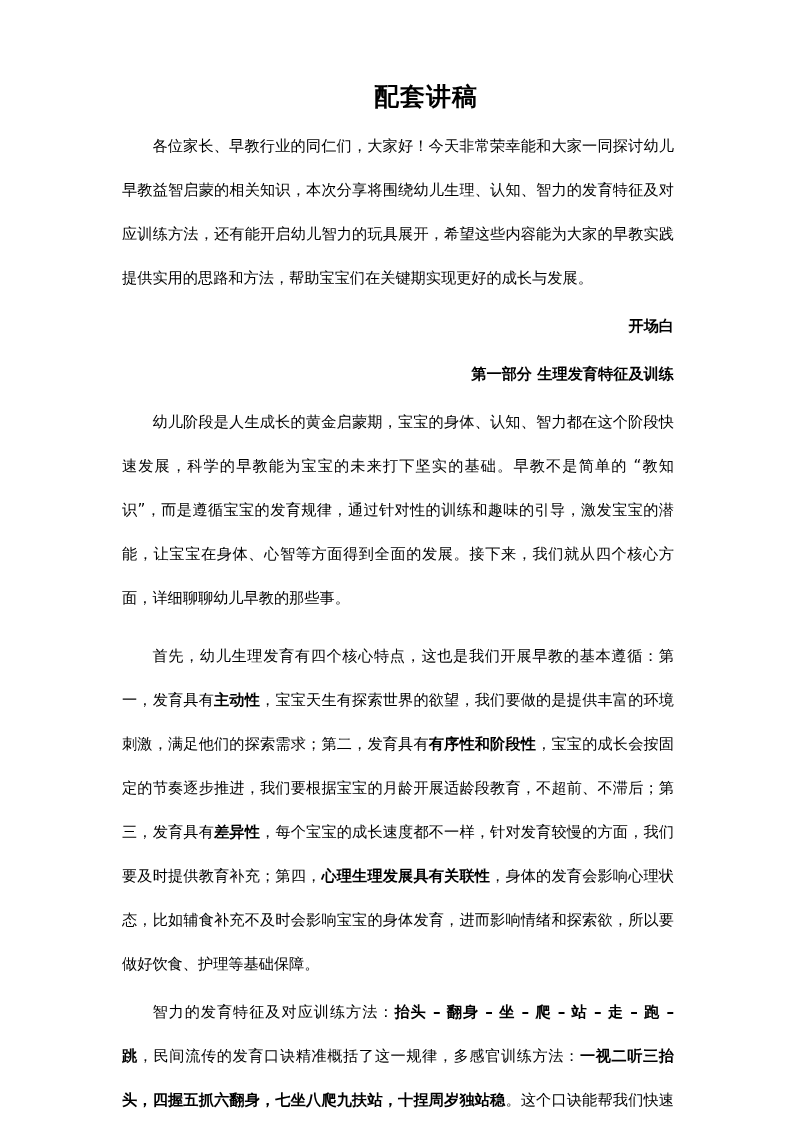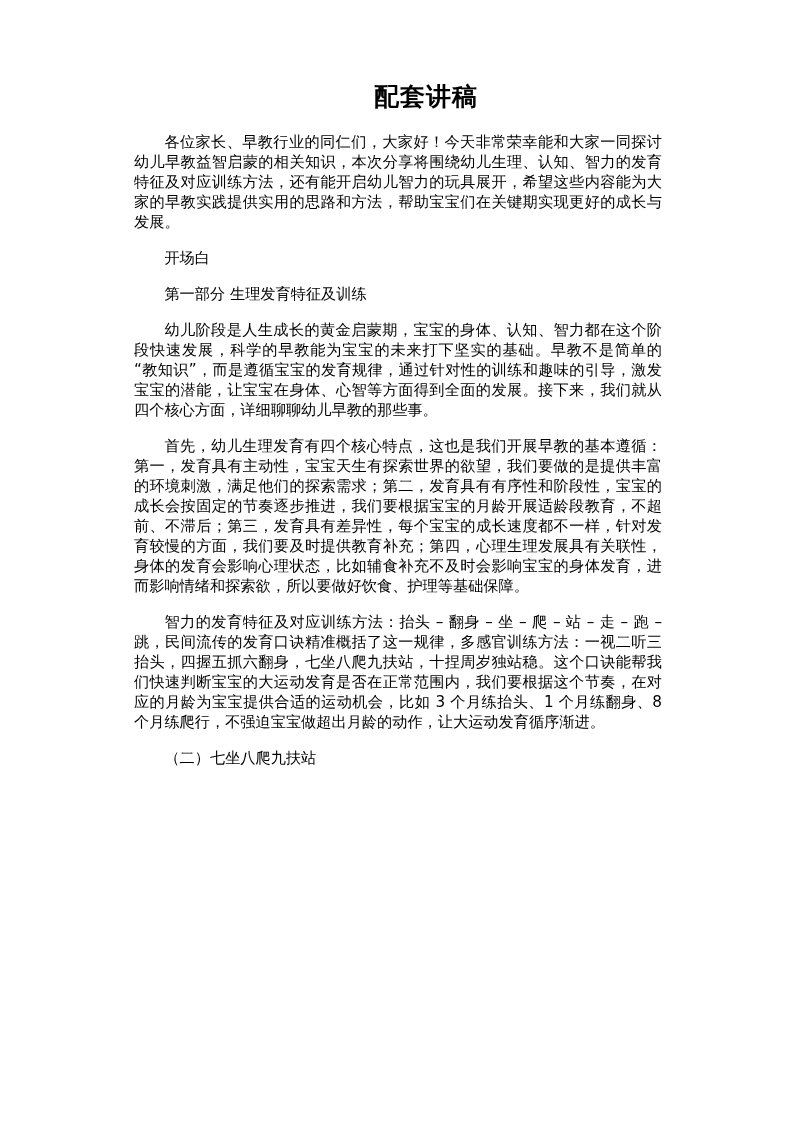--- a/index.html
+++ b/index.html
@@ -31,36 +31,37 @@
     font-weight: 700;
     line-height: 1.5;
     text-align: center;
     letter-spacing: 1px;
     margin: 0 0 8px 0;
     padding-left: 56px;
     color: #000000;
   }
   p.para {
     font-size: 15.2px;
-    line-height: 20px;
-    margin: 16px;
+    line-height: 44px;
+    margin: 4px;
     text-align: justify;
     text-justify: inter-ideograph;
     text-indent: 2em;
     color: #000000;
     word-break: break-all;
   }
   p.para.gap-before {
     margin-top: 14px;
   }
   p.para.heading-line {
-    text-align: left;
+    text-align: right;
+    font-weight: bold;
   }
   .b {
-    font-weight: 400;
+    font-weight: 700;
   }
 </style>
 </head>
 <body>
 
 <div class="page">
   <div class="content">
     <h1 class="doc-title">配套讲稿</h1>
     <div id="body-root">
         <p class="para"><span>各位家长、早教行业的同仁们，大家好！今天非常荣幸能和大家一同探讨幼儿早教益智启蒙的相关知识，本次分享将围绕幼儿生理、认知、智力的发育特征及对应训练方法，还有能开启幼儿智力的玩具展开，希望这些内容能为大家的早教实践提供实用的思路和方法，帮助宝宝们在关键期实现更好的成长与发展。</span></p>

